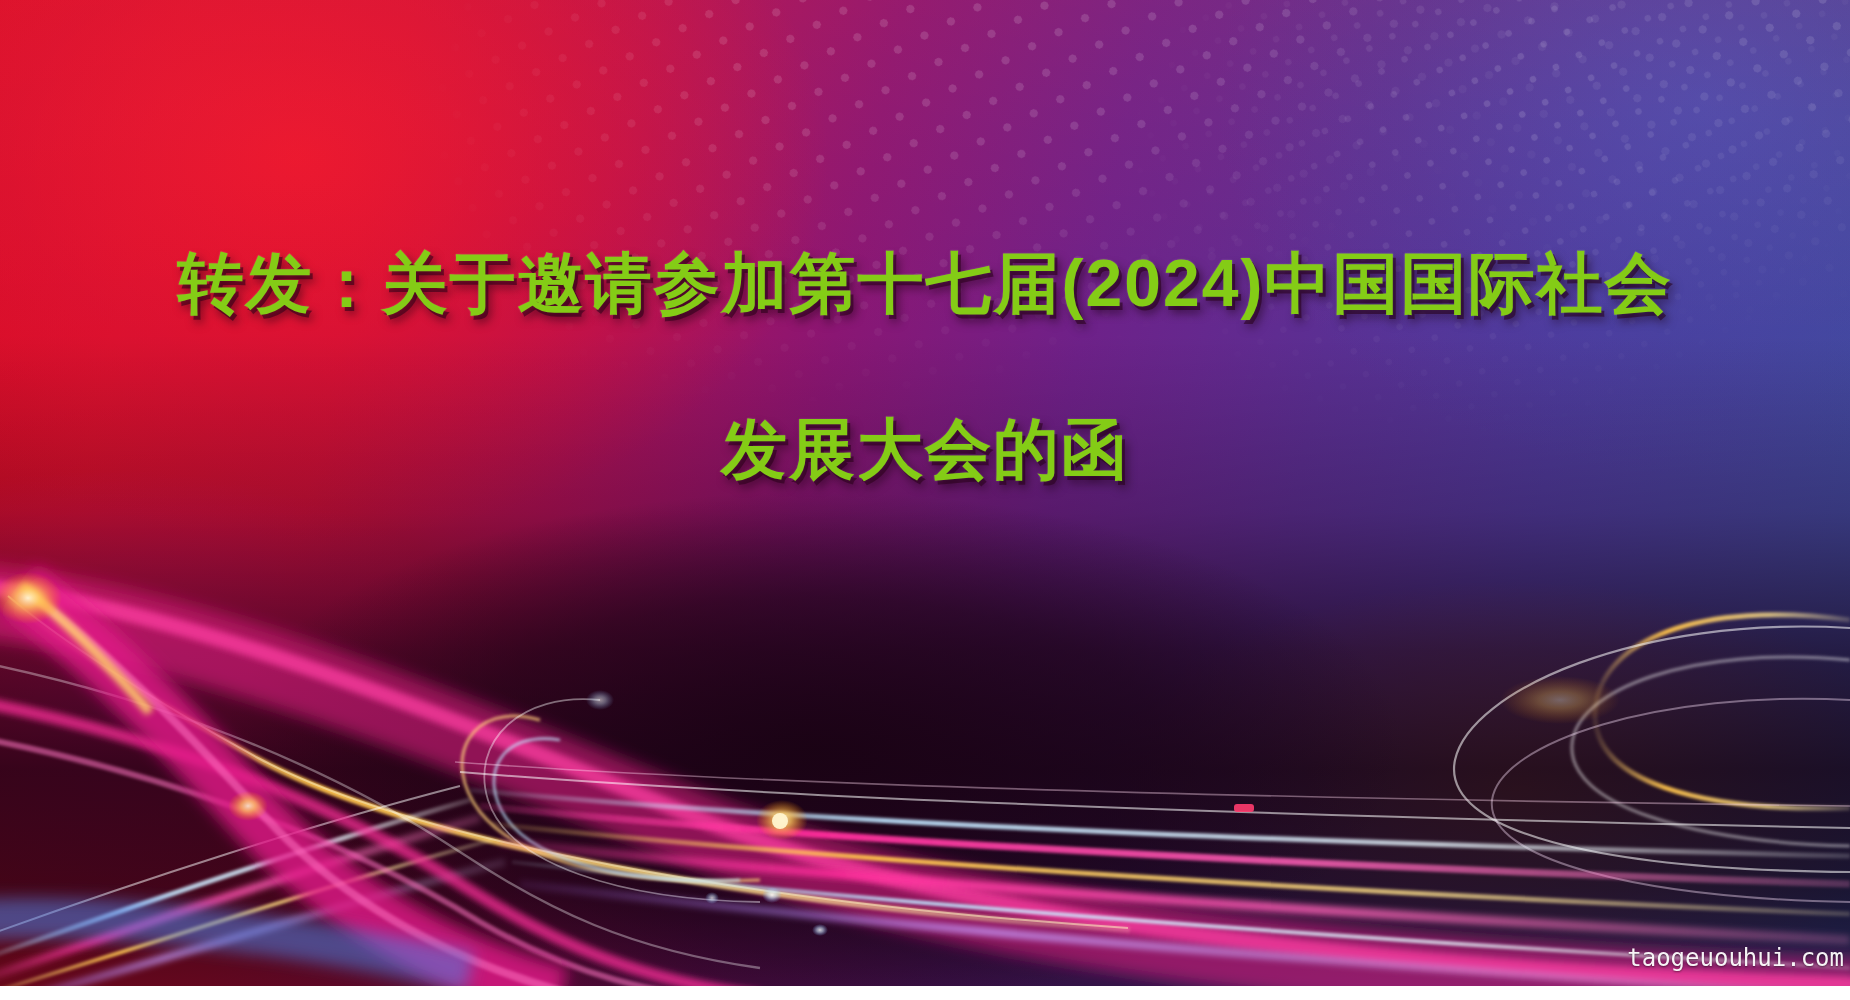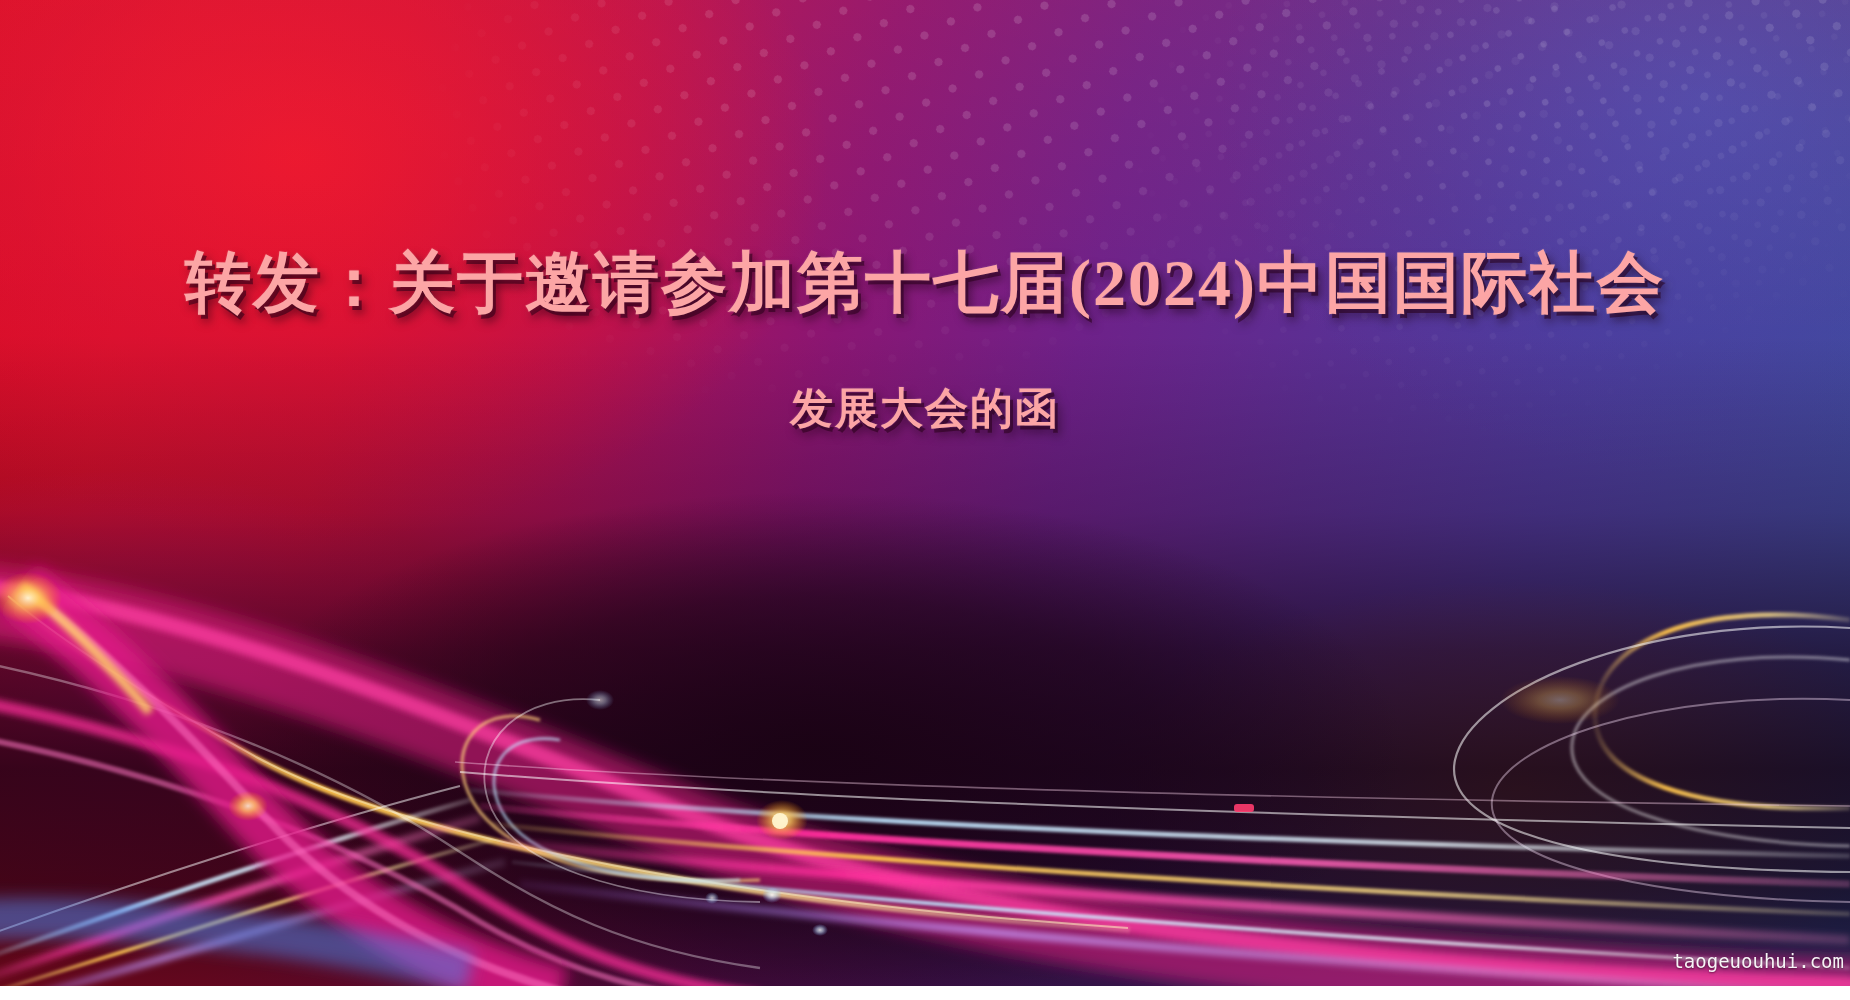--- a/index.html
+++ b/index.html
@@ -161,42 +161,42 @@
     width: 1850px;
     height: 986px;
     display: flex;
     flex-direction: column;
     align-items: center;
     justify-content: flex-start;
     padding-top: 245px;
     box-sizing: border-box;
   }
   .tline {
-    color: #fca5a5;
-    font-family: Liberation Serif, serif;
+    color: #84cc16;
+    font-family: Liberation Sans, sans-serif;
     font-weight: 700;
     letter-spacing: 2px;
     white-space: nowrap;
     text-shadow:
       3px 4px 0 rgba(40,0,24,0.55),
       5px 7px 10px rgba(25,0,16,0.55),
       0 0 2px rgba(255,255,255,0.25);
   }
   .tline-1 { font-size: 66px; line-height: 76px; }
   .tline-2 { font-size: 66px; line-height: 76px; margin-top: 96px; }
-  .tline-3 { font-size: 43px; line-height: 76px; margin-top: 50px; }
+  .tline-3 { font-size: 66px; line-height: 76px; margin-top: 90px; }
 
   
   .watermark {
     position: absolute;
     right: 6px;
     bottom: 14px;
     color: rgba(255,255,255,0.95);
     font-family: "DejaVu Sans Mono", "Liberation Mono", monospace;
-    font-size: 19px;
+    font-size: 24px;
     letter-spacing: 0px;
     text-shadow: 0 1px 2px rgba(0,0,0,0.45);
     white-space: nowrap;
   }
 
   
   .bottom-strip {
     position: absolute;
     left: 0;
     bottom: 0;

